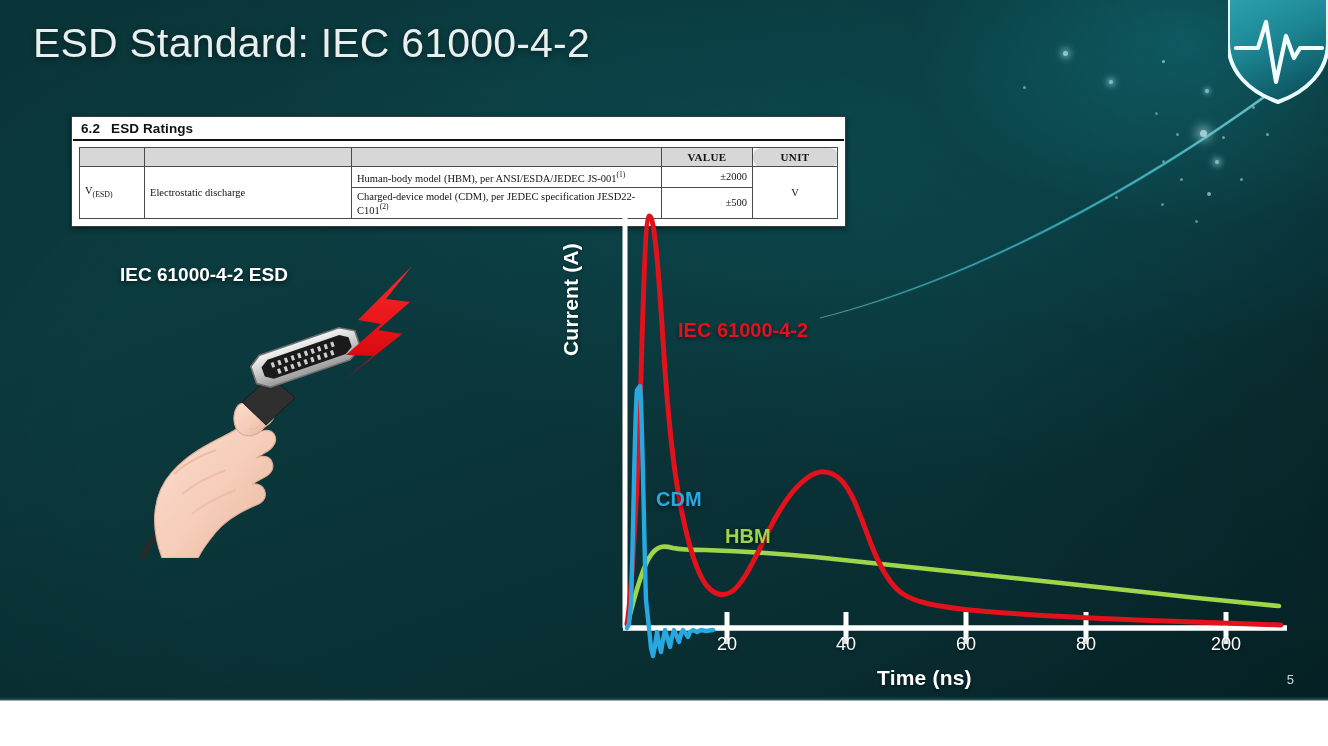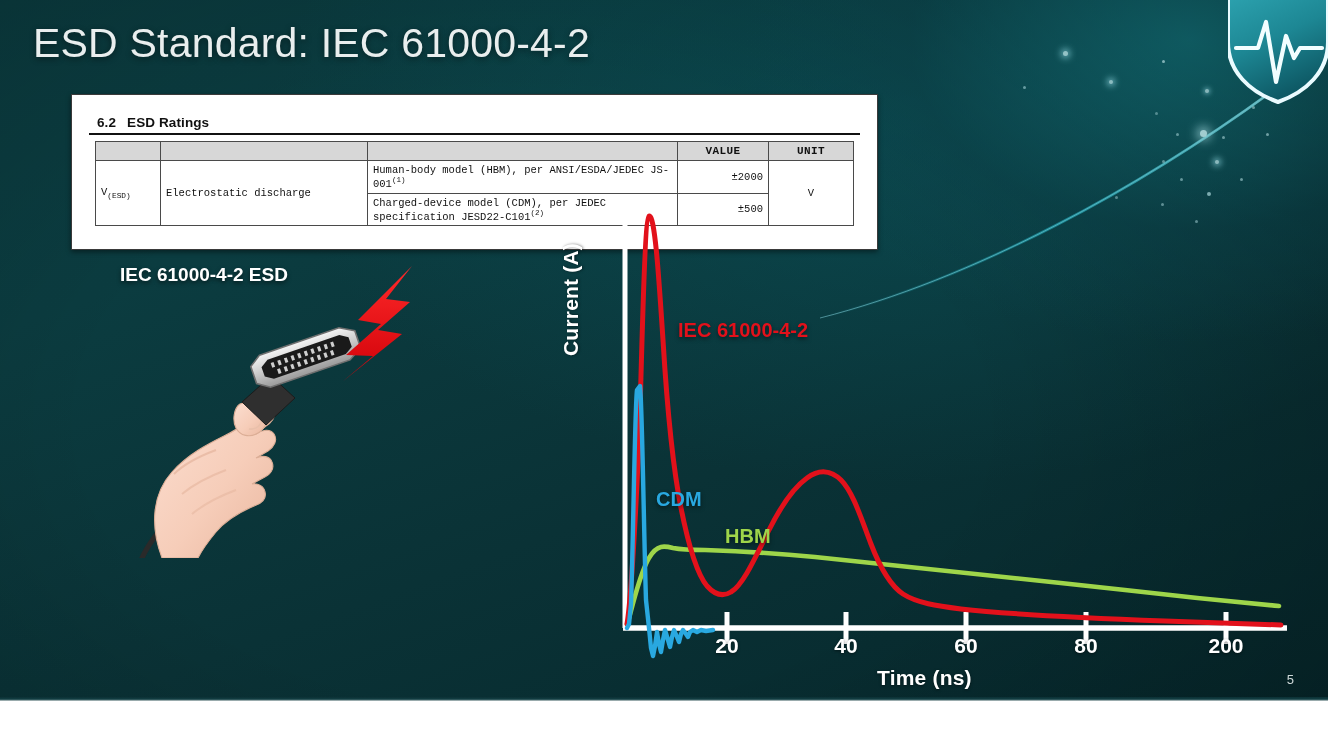--- a/index.html
+++ b/index.html
@@ -43,41 +43,41 @@
   
   .brand{
     position:absolute;right:104px;top:22px;
     font-size:34px;color:#eef5f5;letter-spacing:.3px;white-space:nowrap;
     text-shadow:0 2px 7px rgba(0,0,0,.4);
   }
   .shield{position:absolute;right:0px;top:0px;width:100px;height:104px;}
 
   
   .tbl-wrap{
-    position:absolute;left:71px;top:94px;width:773px;
+    position:absolute;left:71px;top:116px;width:773px;
     background:#ffffff;border:1px solid #3a3a3a;
-    padding:16px;box-shadow:0 2px 5px rgba(0,0,0,.45);
+    padding:0;box-shadow:0 2px 5px rgba(0,0,0,.45);
   }
   .tbl-caption{
     font-family:"Liberation Sans",sans-serif;font-weight:bold;font-size:13.5px;color:#111;
     padding:4px 0 3px 8px;border-bottom:2px solid #111;margin:0 1px;
     letter-spacing:.1px;
   }
   .tbl-caption .num{margin-right:11px;}
   table.ds{border-collapse:collapse;width:calc(100% - 14px);margin:6px 7px 7px 7px;table-layout:fixed;}
   table.ds td,table.ds th{
     border:1px solid #4a4a4a;font-size:10.5px;color:#111;font-weight:normal;
-    padding:3px 5px;vertical-align:middle;font-family:Liberation Mono, monospace;
+    padding:3px 5px;vertical-align:middle;font-family:Liberation Serif, serif;
   }
   table.ds th{background:#d7d7d7;text-align:center;font-weight:bold;font-size:11px;letter-spacing:.4px;}
   .c-sym{width:54px;}
   .c-par{width:196px;}
   .c-cond{}
   .c-val{width:80px;text-align:right;}
-  .c-unit{width:74px;text-align:center;}
+  .c-unit{width:74px;text-align:center;border-radius:8px;}
   .hdr-blank{background:#d7d7d7;}
   sup{font-size:7.5px;}
   .sub{font-size:7.8px;vertical-align:sub;}
 
   
   .esd-label{
     position:absolute;left:120px;top:264px;
     font-size:19px;font-weight:bold;color:#ffffff;
     text-shadow:0 2px 4px rgba(0,0,0,.55);white-space:nowrap;
   }
@@ -95,21 +95,21 @@
     transform:rotate(-90deg);transform-origin:left top;
     font-size:21px;font-weight:bold;color:#ffffff;letter-spacing:.2px;
     text-shadow:0 1px 3px rgba(0,0,0,.5);
   }
   .axis-x-label{
     position:absolute;left:312px;top:466px;
     font-size:21px;font-weight:bold;color:#ffffff;letter-spacing:.2px;
     text-shadow:0 1px 3px rgba(0,0,0,.5);
   }
   .tick-label{
-    position:absolute;font-size:21px;font-weight:bold;color:#ffffff;
+    position:absolute;font-size:18px;font-weight:normal;color:#ffffff;
     text-shadow:0 1px 3px rgba(0,0,0,.5);transform:translateX(-50%);
   }
   .curve-label{
     position:absolute;font-size:20px;font-weight:bold;white-space:nowrap;
     text-shadow:0 2px 4px rgba(0,0,0,.5);
   }
 
   
   .pageno{
     position:absolute;right:34px;top:672px;font-size:13px;color:#cfd9d9;

